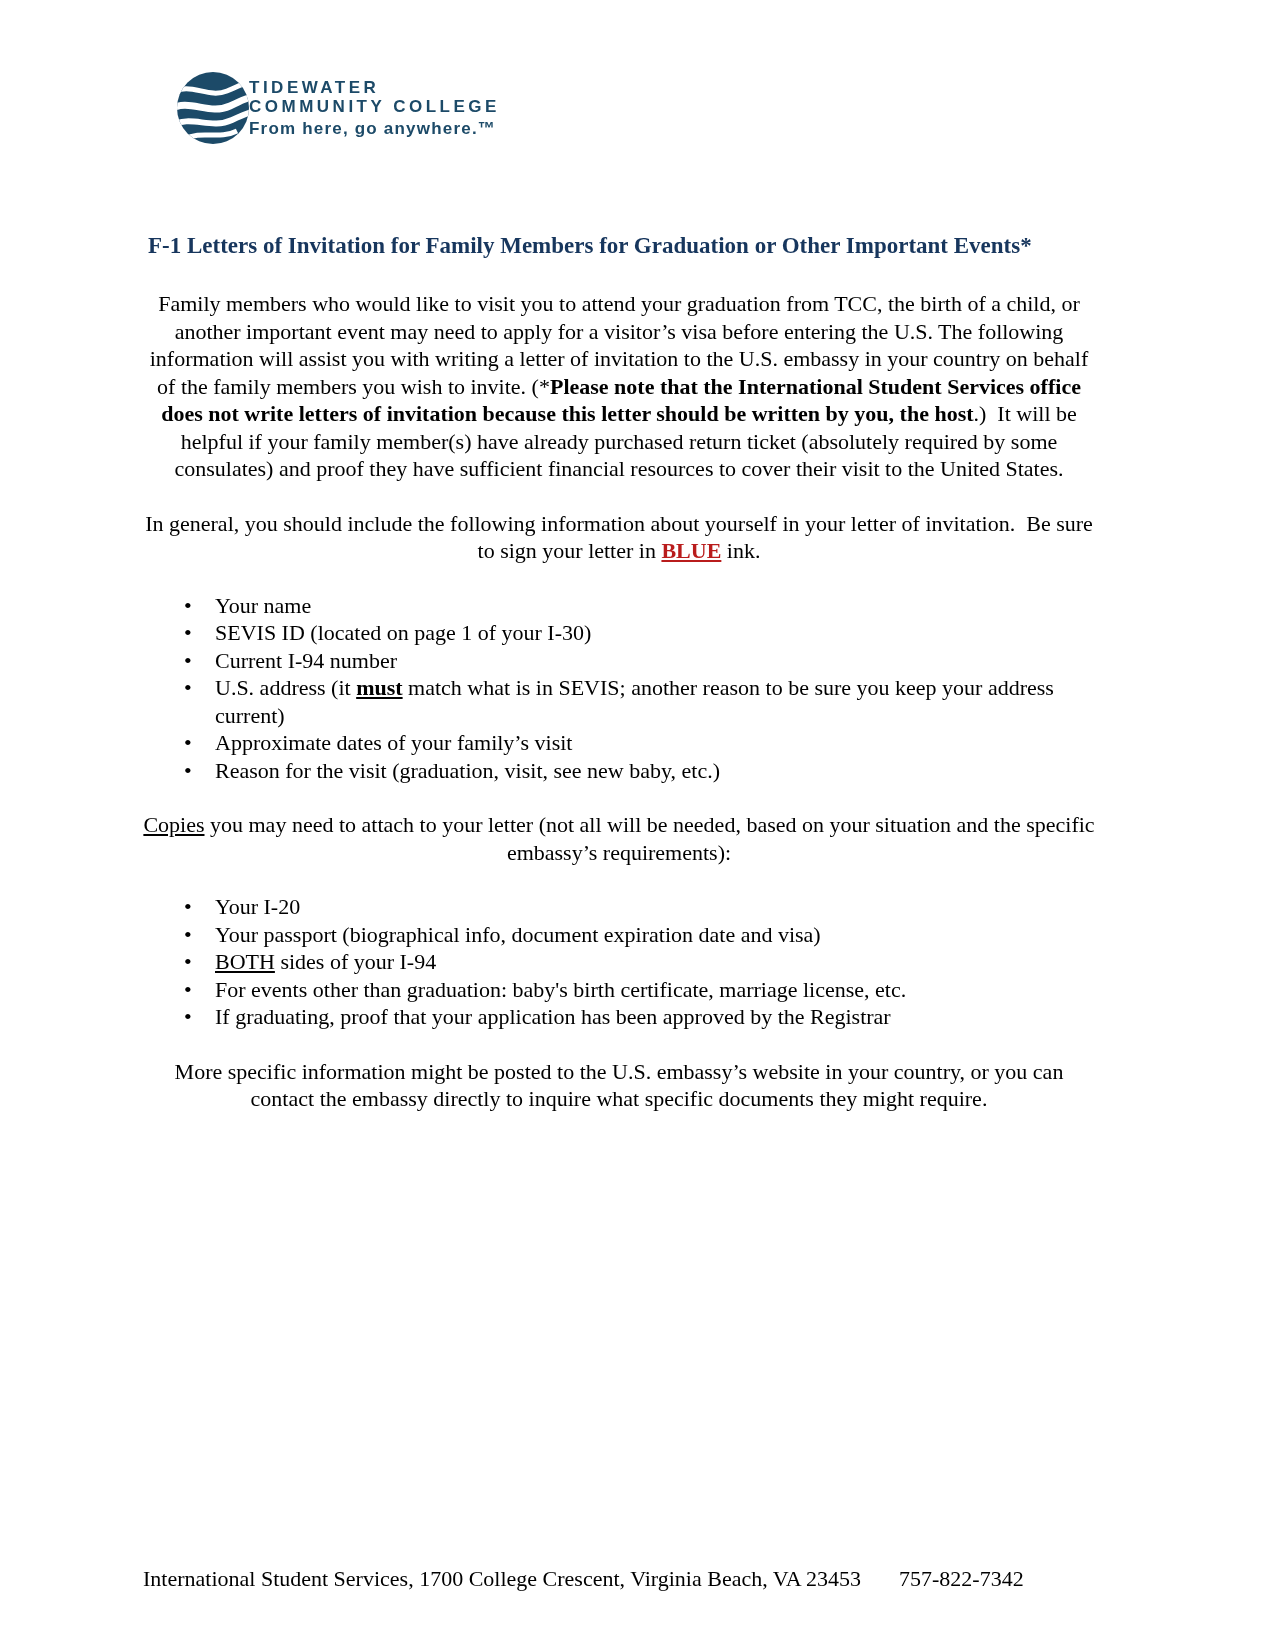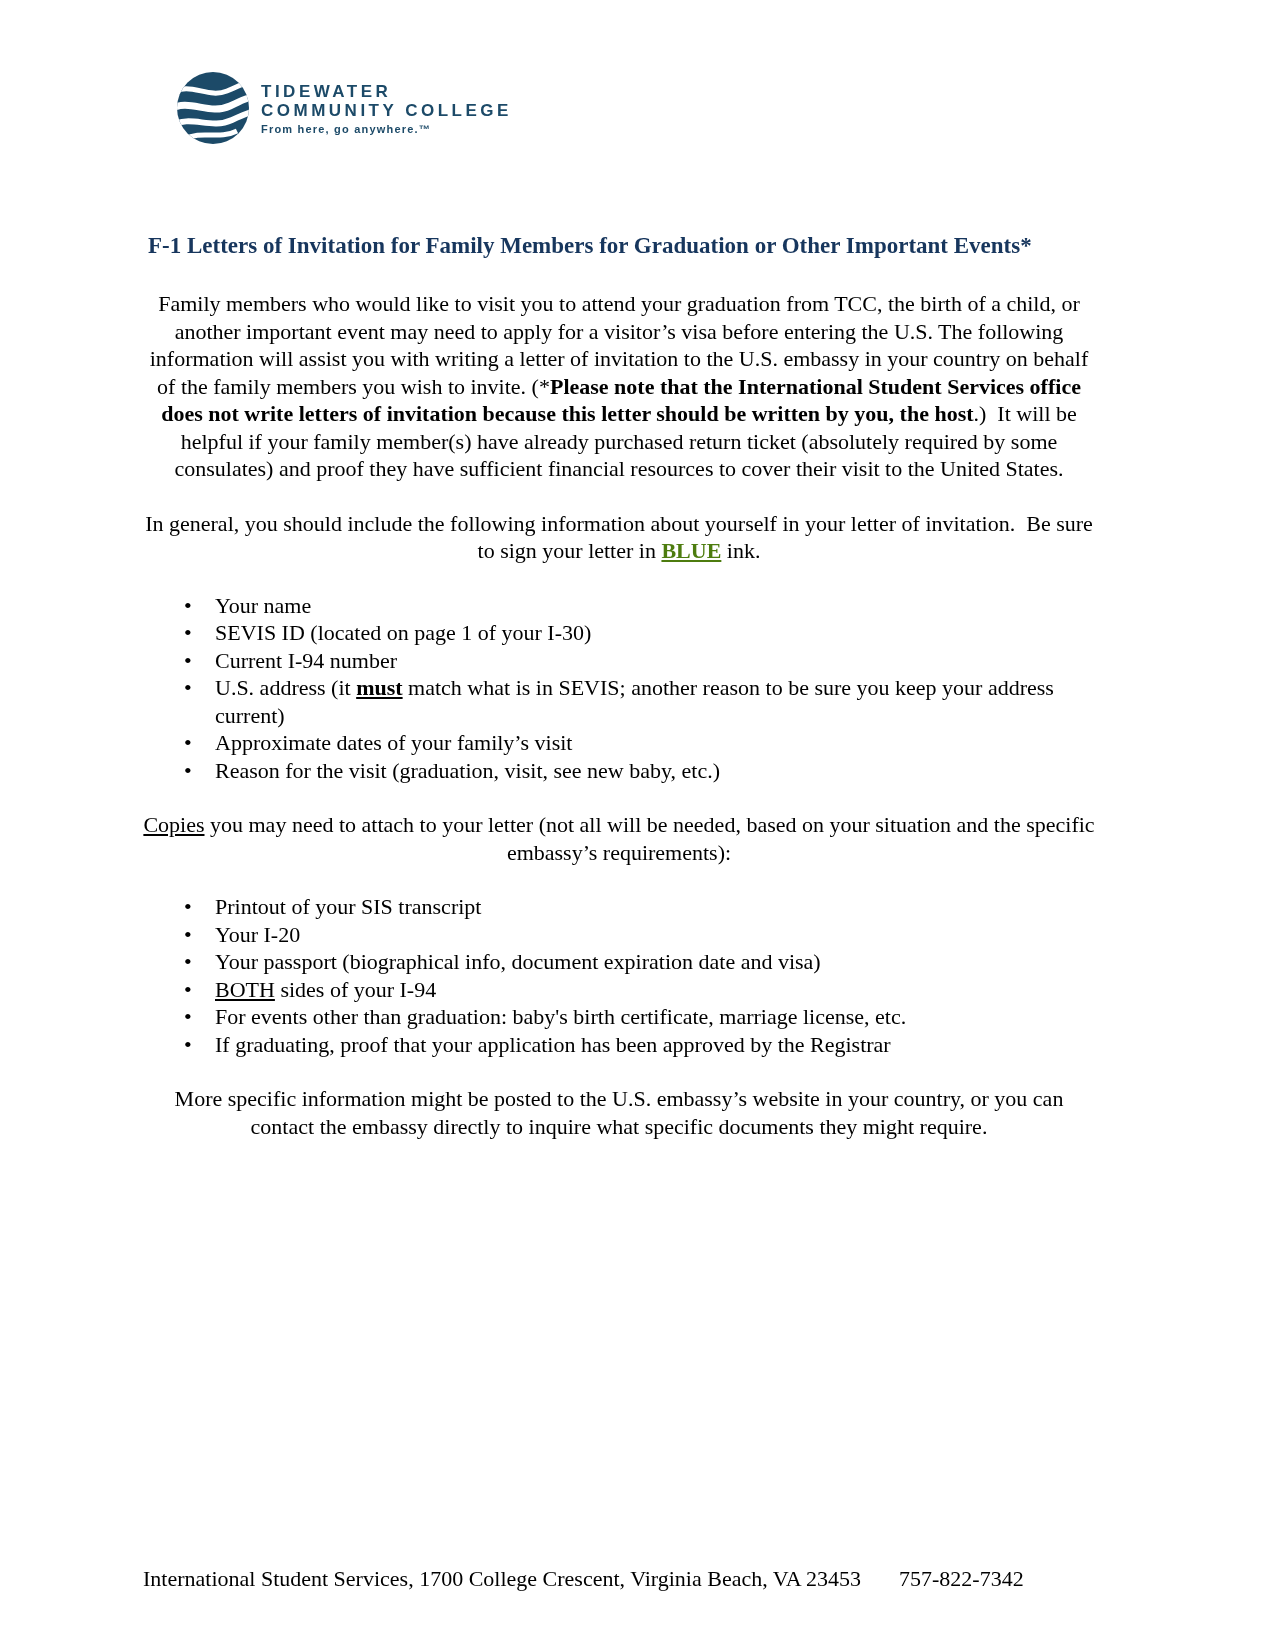--- a/index.html
+++ b/index.html
@@ -13,45 +13,45 @@
     color: #000000;
     overflow: hidden;
   }
   .content {
     position: absolute;
     left: 143px;
     top: 72px;
     width: 952px;
   }
   
-  .logo { display: flex; align-items: center; gap: 12px; margin-left: 34px; }
+  .logo { display: flex; align-items: center; margin-left: 34px; }
   .logo-globe { width: 72px; height: 72px; flex: 0 0 auto; }
   .logo-text { font-family: "Liberation Sans", sans-serif; color: #1c4a68; }
   .logo-name { font-weight: bold; font-size: 17px; line-height: 19px; letter-spacing: 3.5px; }
-  .logo-tagline { font-weight: bold; font-size: 11px; letter-spacing: 1.2px; margin-top: 3px; }
+  .logo-tagline { font-weight: bold; font-size: 17px; letter-spacing: 1.2px; margin-top: 3px; }
   
   .doc-title {
     margin-top: 89px;
     padding-left: 5px;
     font-size: 23px;
     font-weight: bold;
     color: #17365d;
     white-space: pre-wrap;
   }
   p.body-par {
     margin: 27px 0 0 0;
     font-size: 22px;
     line-height: 27.5px;
     white-space: pre-wrap;
     text-align: center;
   }
   .b { font-weight: bold; }
   .u { text-decoration: underline; }
   .bu { font-weight: bold; text-decoration: underline; }
-  a.blue-link { color: #4d7c0f; font-weight: bold; text-decoration: underline; cursor: pointer; }
+  a.blue-link { color: #b91c1c; font-weight: bold; text-decoration: underline; cursor: pointer; }
   ul.bullets {
     margin: 27px 0 0 0;
     padding: 0 0 0 72px;
     list-style: none;
   }
   ul.bullets li {
     position: relative;
     font-size: 22px;
     line-height: 27.5px;
     white-space: pre-wrap;
@@ -111,21 +111,20 @@
       <li><span>SEVIS ID (located on page 1 of your I-30)</span></li>
       <li><span>Current I-94 number</span></li>
       <li><span>U.S. address (it </span><span class="bu">must</span><span> match what is in SEVIS; another reason to be sure you keep your address current)</span></li>
       <li><span>Approximate dates of your family’s visit</span></li>
       <li><span>Reason for the visit (graduation, visit, see new baby, etc.)</span></li>
     </ul>
 
     <p class="body-par"><span class="u">Copies</span><span> you may need to attach to your letter (not all will be needed, based on your situation and the specific embassy’s requirements):</span></p>
 
     <ul class="bullets">
-      <li><span>Printout of your SIS transcript</span></li>
       <li><span>Your I-20</span></li>
       <li><span>Your passport (biographical info, document expiration date and visa)</span></li>
       <li><span class="u">BOTH</span><span> sides of your I-94</span></li>
       <li><span>For events other than graduation: baby's birth certificate, marriage license, etc.</span></li>
       <li><span>If graduating, proof that your application has been approved by the Registrar</span></li>
     </ul>
 
     <p class="body-par">More specific information might be posted to the U.S. embassy’s website in your country, or you can contact the embassy directly to inquire what specific documents they might require.</p>
 
   </div>

